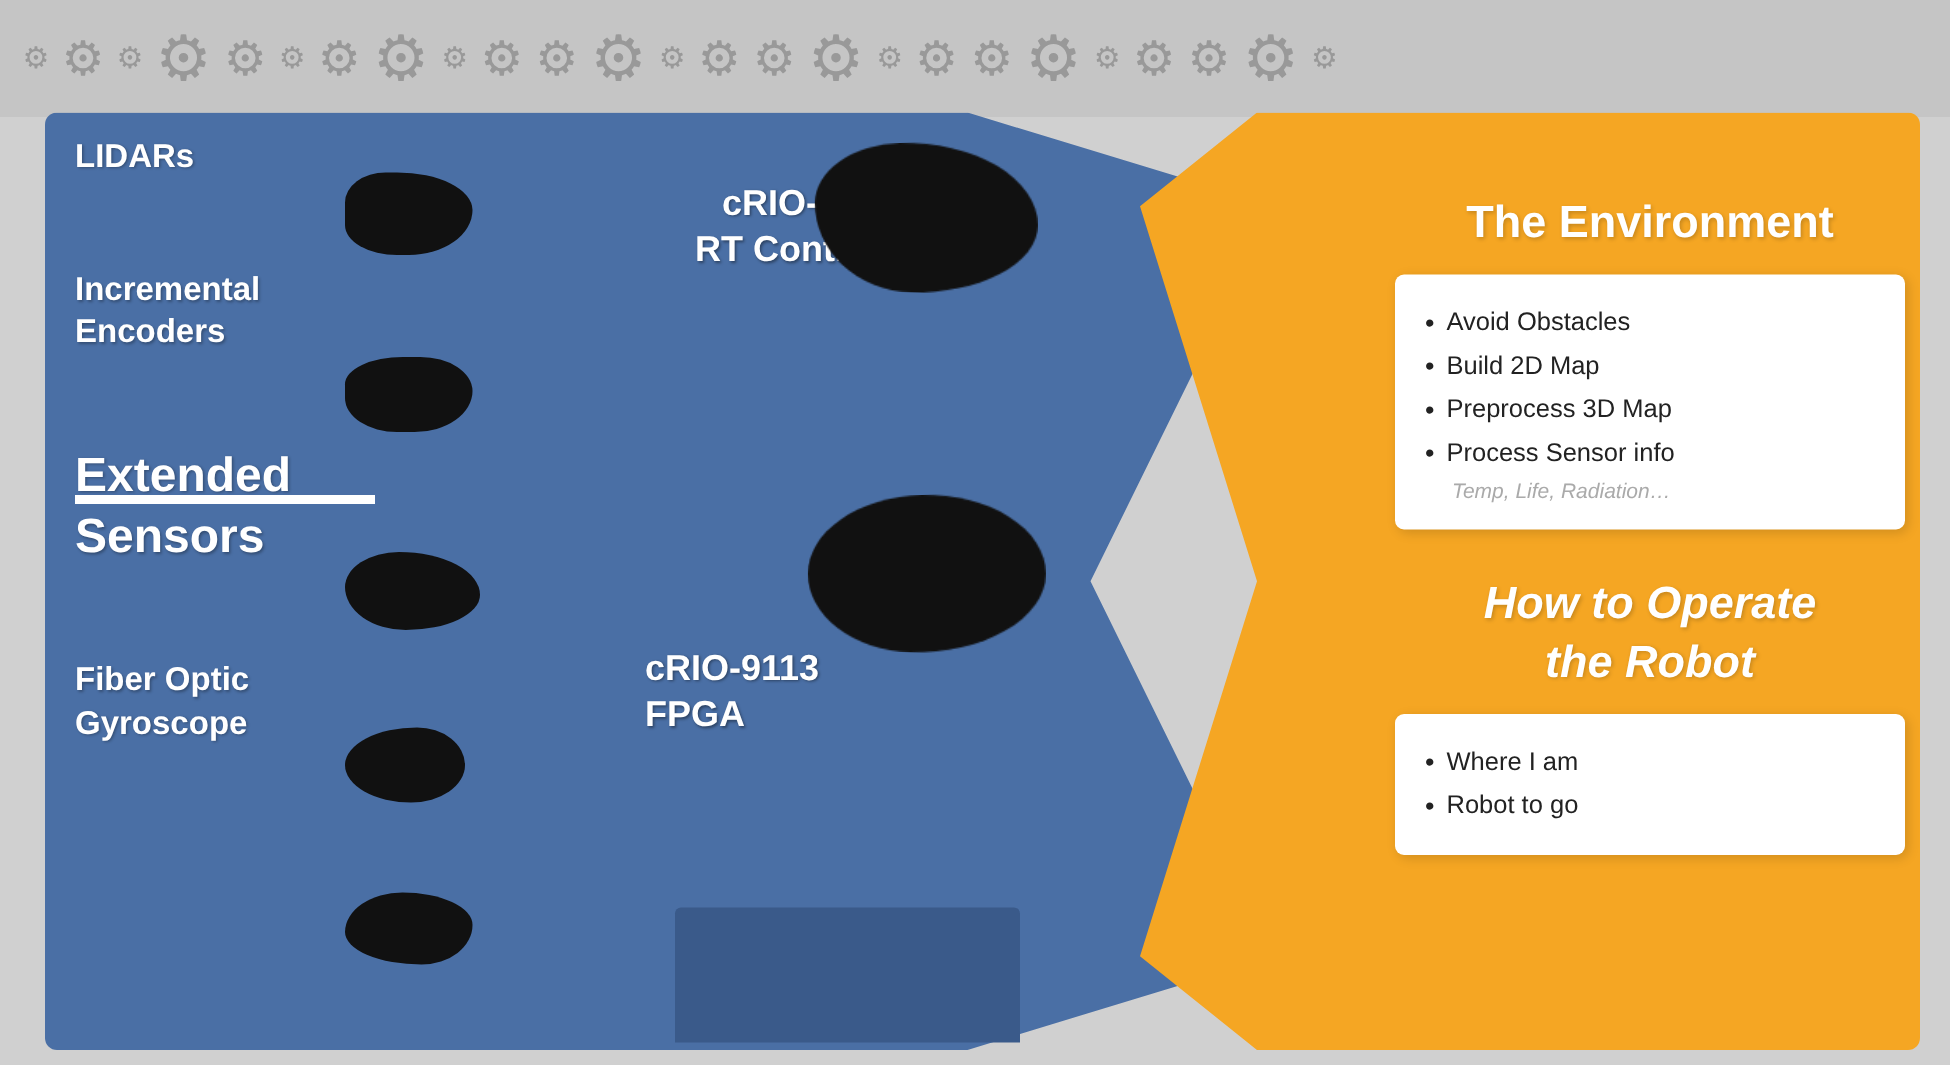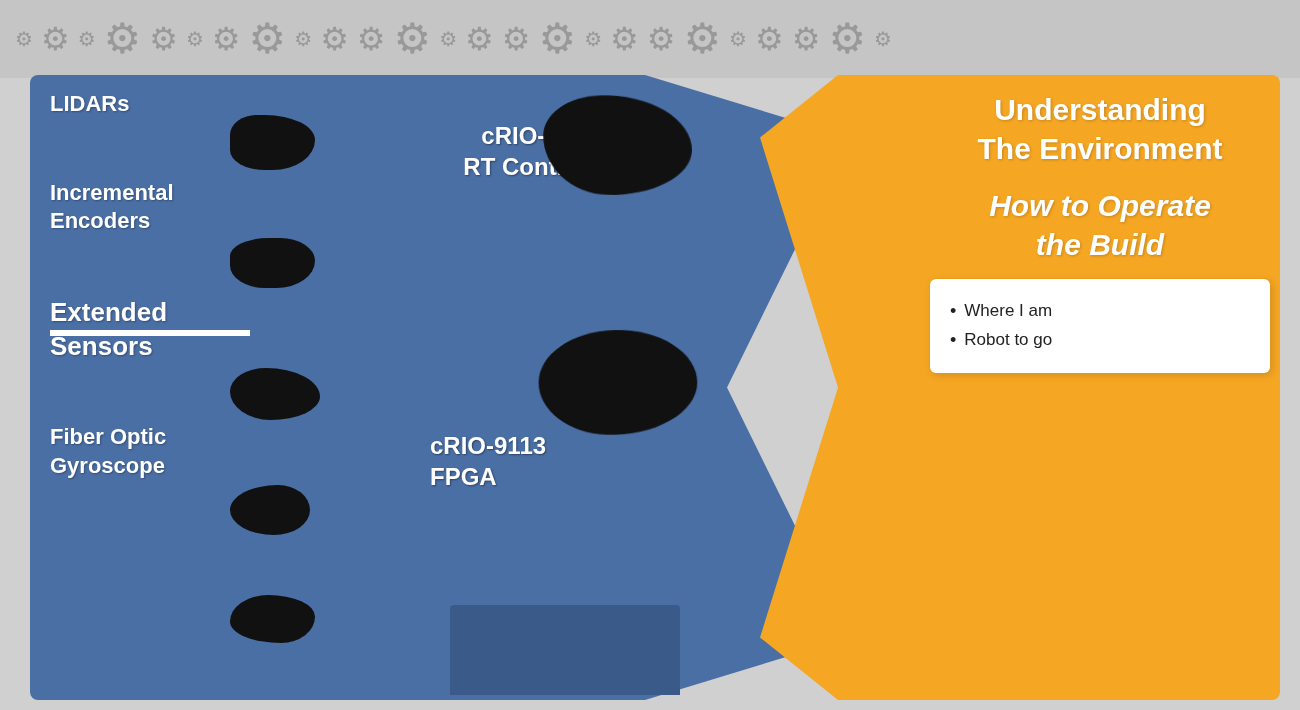--- a/index.html
+++ b/index.html
@@ -246,21 +246,21 @@
   <div class="orange-section"></div>
 
   <div class="sensors-column">
     <div class="sensor-item">
       <div class="sensor-label">LIDARs</div>
     </div>
     <div class="sensor-item">
       <div class="sensor-label">Incremental<br>Encoders</div>
     </div>
     <div class="sensor-item" style="margin-top: 20px;">
-      <div class="sensor-label" style="font-size: 26px;">Extended<br>Sensors</div>
+      <div class="sensor-label" style="font-size: 32px;">Extended<br>Sensors</div>
     </div>
     <div class="sensor-item">
       <div class="sensor-label">Fiber Optic<br>Gyroscope</div>
     </div>
   </div>
 
   <div class="left-icons-column">
     <div class="blob-icon" style="margin-bottom:68px; margin-top: 10px;"></div>
     <div class="blob-icon" style="margin-bottom:80px; border-radius: 50% 45% 50% 45% / 40% 50% 60% 50%;"></div>
     <div class="blob-icon" style="margin-bottom:65px; border-radius: 40% 60% 55% 45% / 45% 55% 45% 55%;"></div>
@@ -286,28 +286,45 @@
     </div>
   </div>
 
   <div style="position:absolute; top: 330px; left: 535px; width: 160px; height: 105px; background: #111; border-radius: 50% 50% 55% 45% / 50% 50% 50% 50%; transform: perspective(300px) rotateY(-8deg);"></div>
 
   <div style="position:absolute; bottom: 15px; left: 450px; width: 230px; height: 90px; background: #3a5a8a; border-radius: 4px 4px 0 0;"></div>
 
   <div class="right-content">
 
     <div class="section-title">
-      <span>Understanding</span><br>
+      <br>
       <span>The Environment</span>
     </div>
 
+    <div class="info-box">
+      <ul>
+        <li>
+          <span>Avoid Obstacles</span>
+        </li>
+        <li>
+          <span>Build 2D Map</span>
+        </li>
+        <li>
+          <span>Preprocess 3D Map</span>
+        </li>
+        <li>
+          <span>Process Sensor info</span>
+        </li>
+      </ul>
+      <div class="sub-note">Temp, Life, Radiation…</div>
+    </div>
 
     <div class="section-title" style="margin-top: 18px; font-style: italic;">
       <span>How to Operate</span><br>
-      <span>the Build</span>
+      <span>the Robot</span>
     </div>
 
     <div class="info-box">
       <ul>
         <li>
           <span>Where I am</span>
         </li>
         <li>
           <span>Robot to go</span>
         </li>

